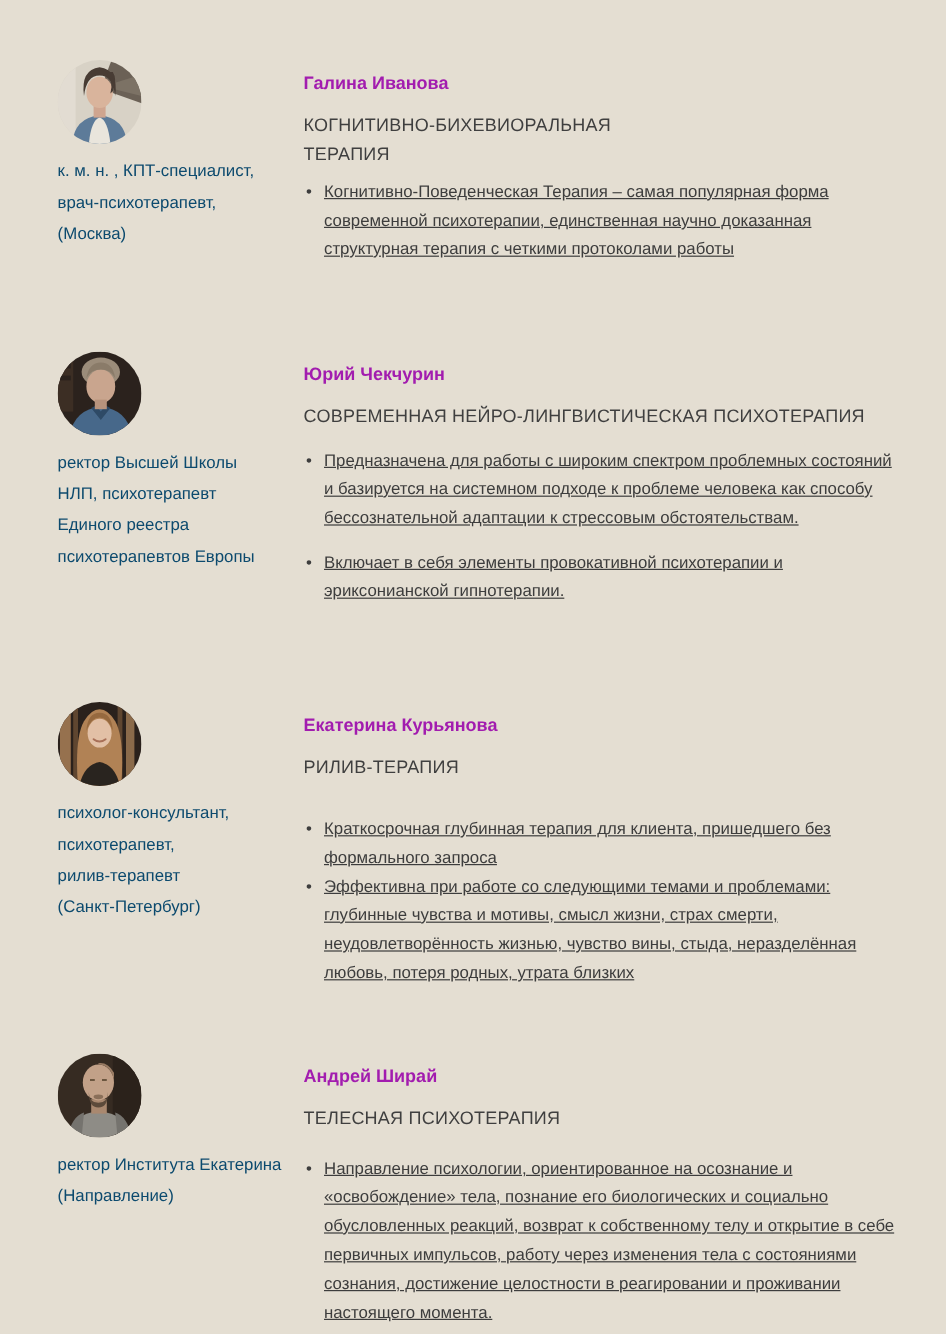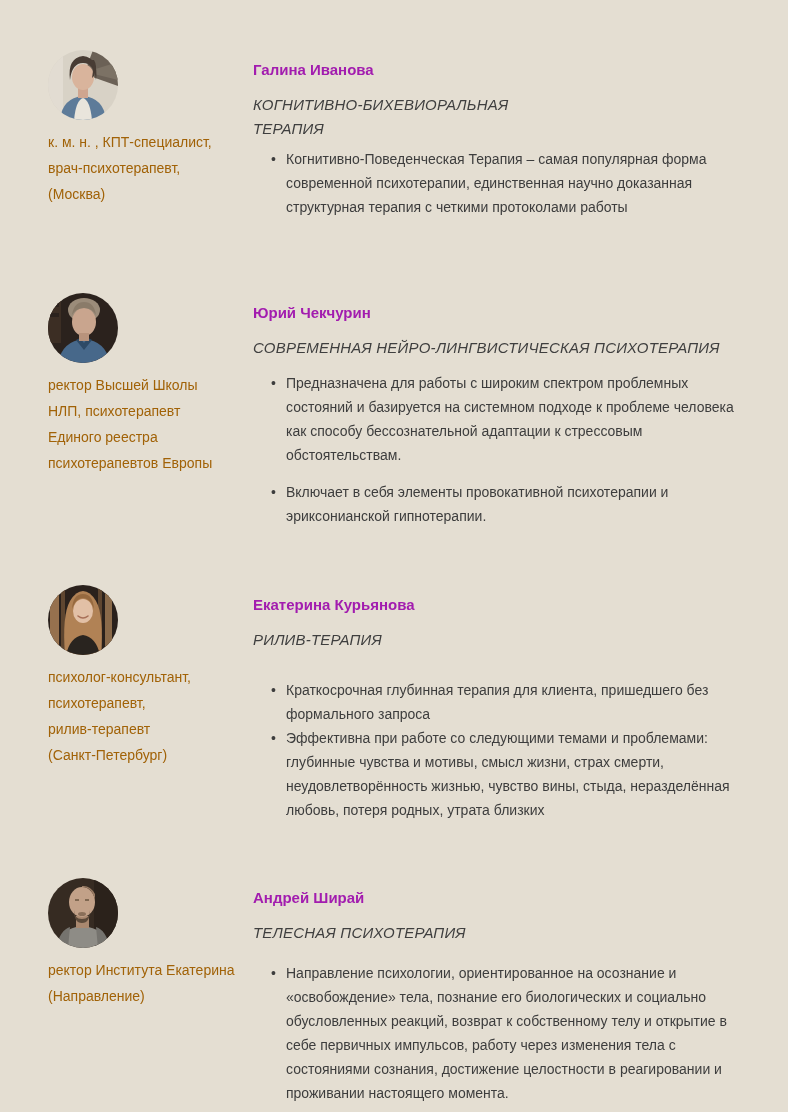--- a/index.html
+++ b/index.html
@@ -22,36 +22,36 @@
 
   .avatar {
     width: 70px; height: 70px; border-radius: 50%;
     overflow: hidden; flex: none;
   }
   .avatar svg { display: block; width: 70px; height: 70px; }
 
   .creds {
     margin-top: 9px;
     font-size: 14px; line-height: 26px;
-    color: #a16207;
+    color: #0c4a6e;
     max-width: 195px;
   }
 
   .name {
     margin: 0; font-size: 15px; font-weight: 700;
     line-height: 18px; color: #a21caf;
   }
   .title {
     margin-top: 14px;
     font-size: 15px; line-height: 24px;
-    color: #3f3f3f; letter-spacing: 0.2px; font-style: italic;
+    color: #3f3f3f; letter-spacing: 0.2px;
   }
   ul.bullets {
     list-style: none;
-    margin: 16px; padding: 0;
+    margin: 0; padding: 0; text-decoration: underline;
   }
   .s0 ul.bullets { margin-top: 6px; }
   .s1 ul.bullets { margin-top: 11px; }
   .s2 ul.bullets { margin-top: 26px; }
   .s3 ul.bullets { margin-top: 16px; }
 
   ul.bullets li {
     position: relative;
     padding-left: 17px;
     font-size: 14px; line-height: 24px;

